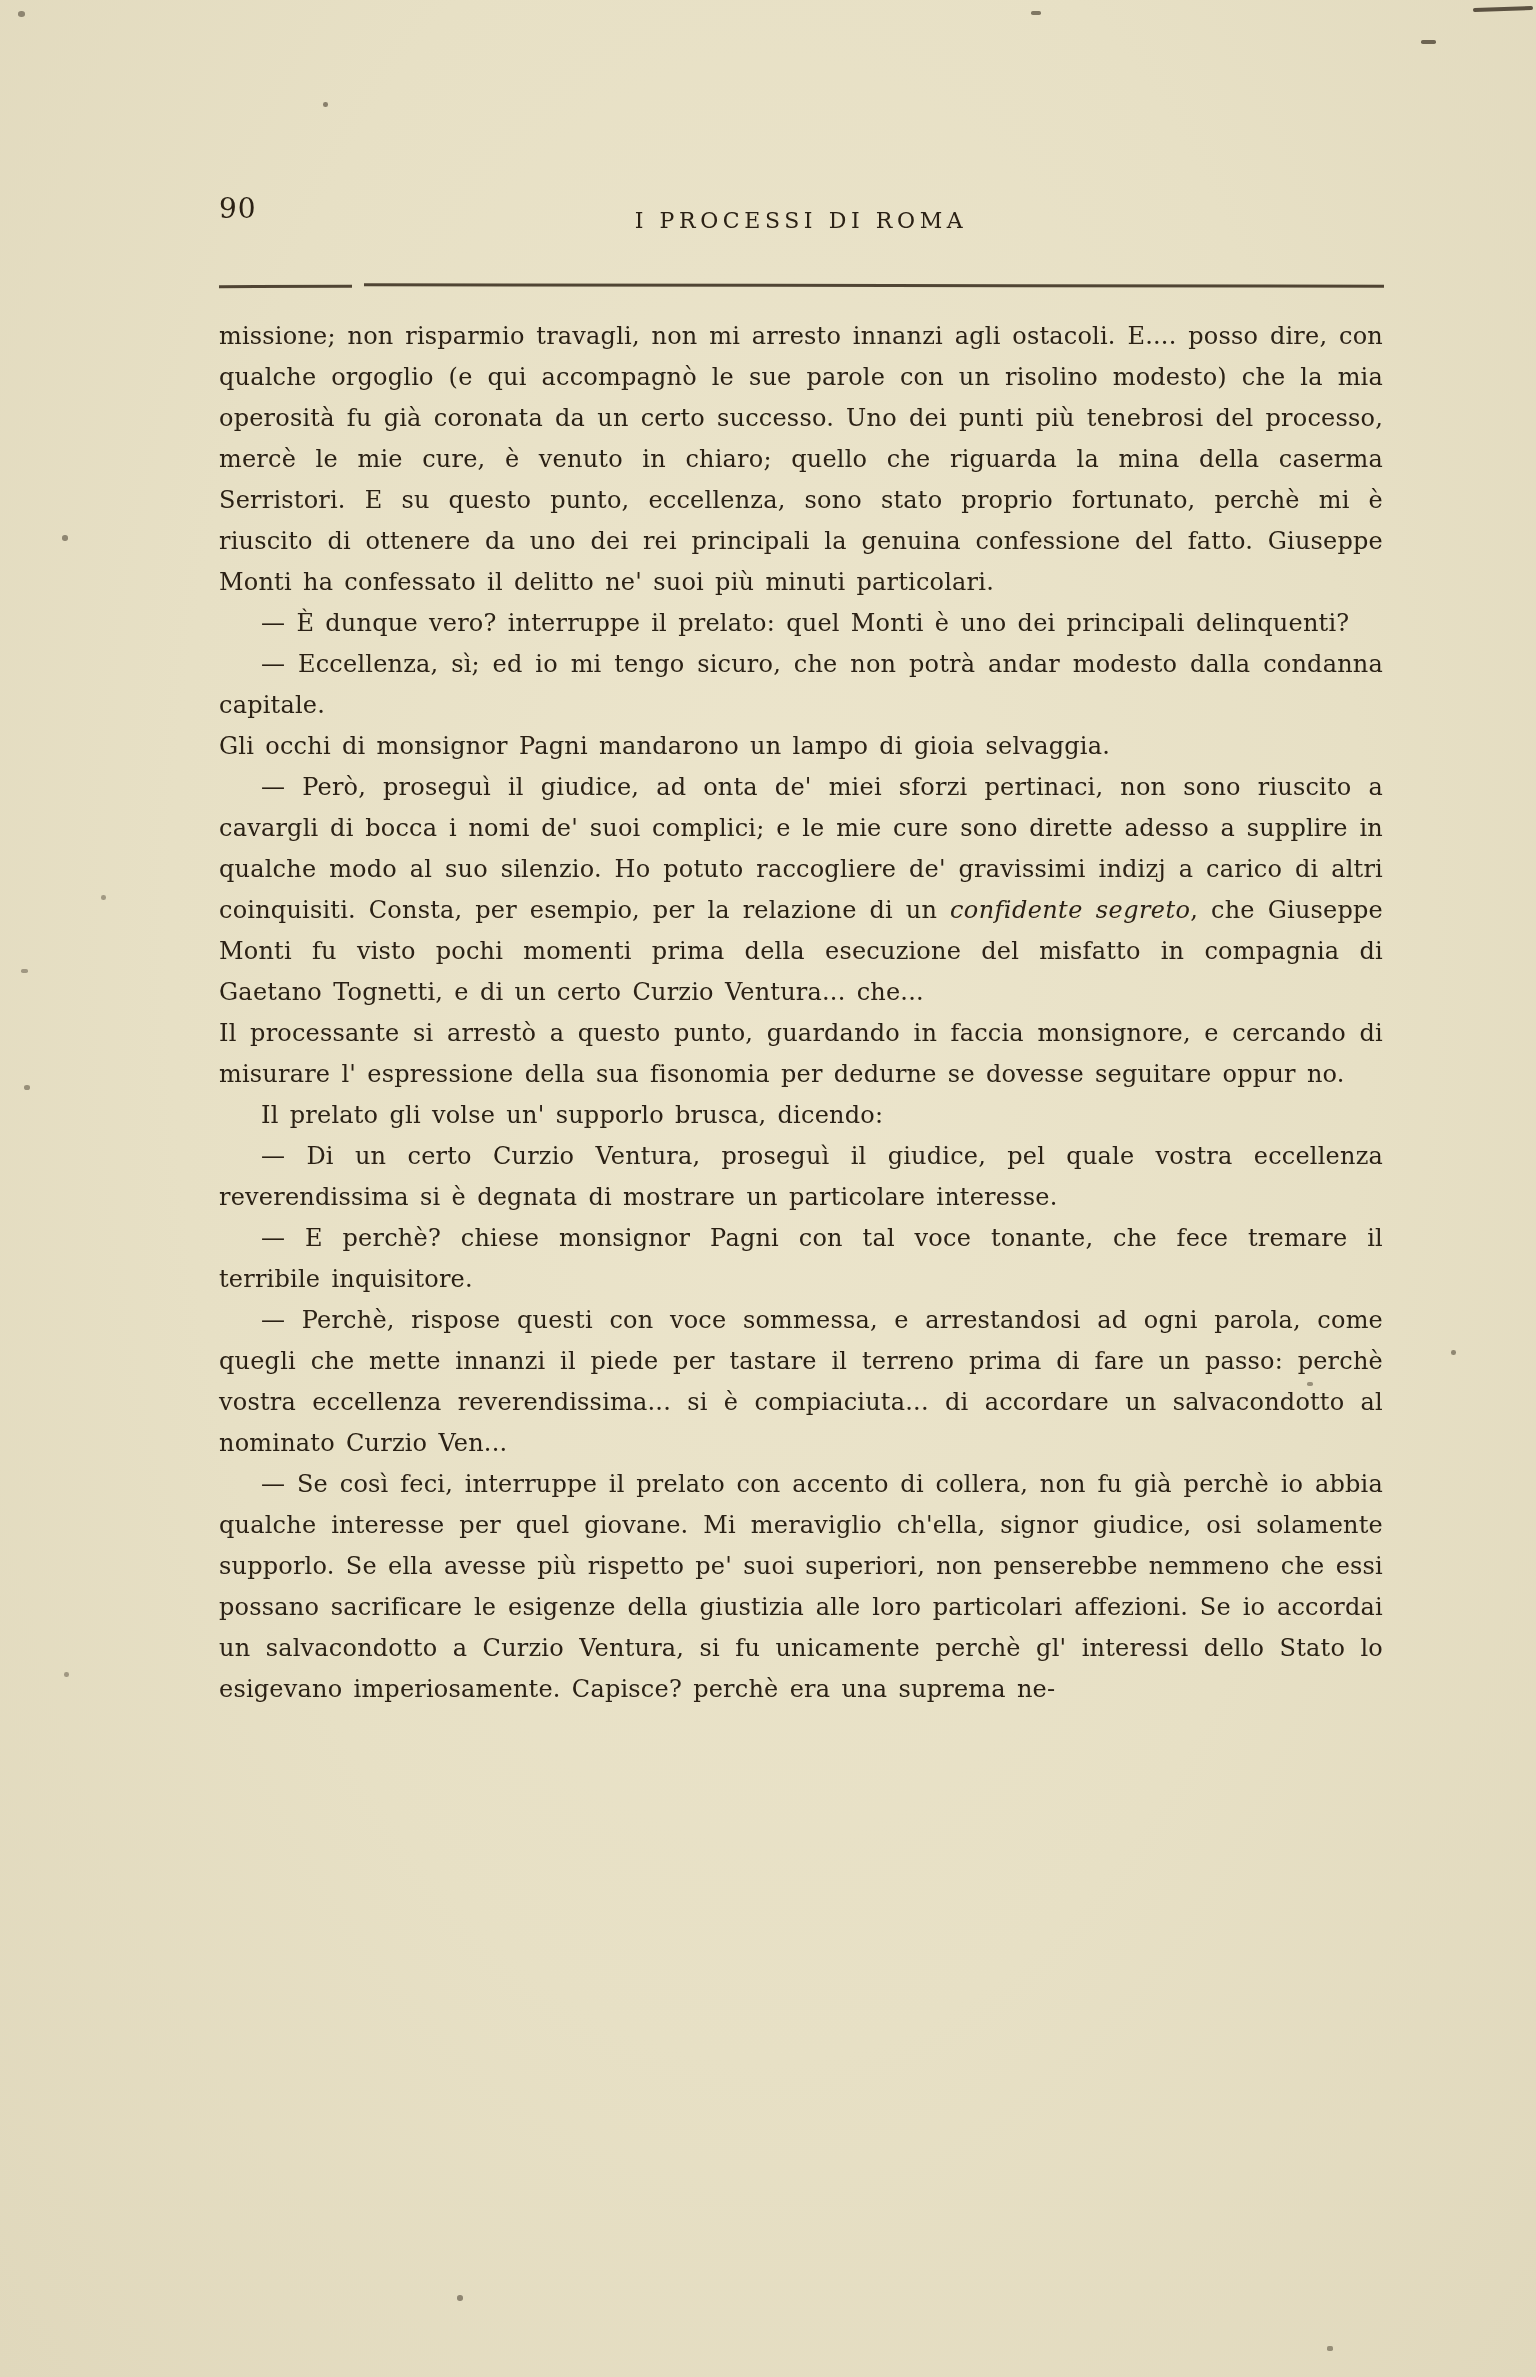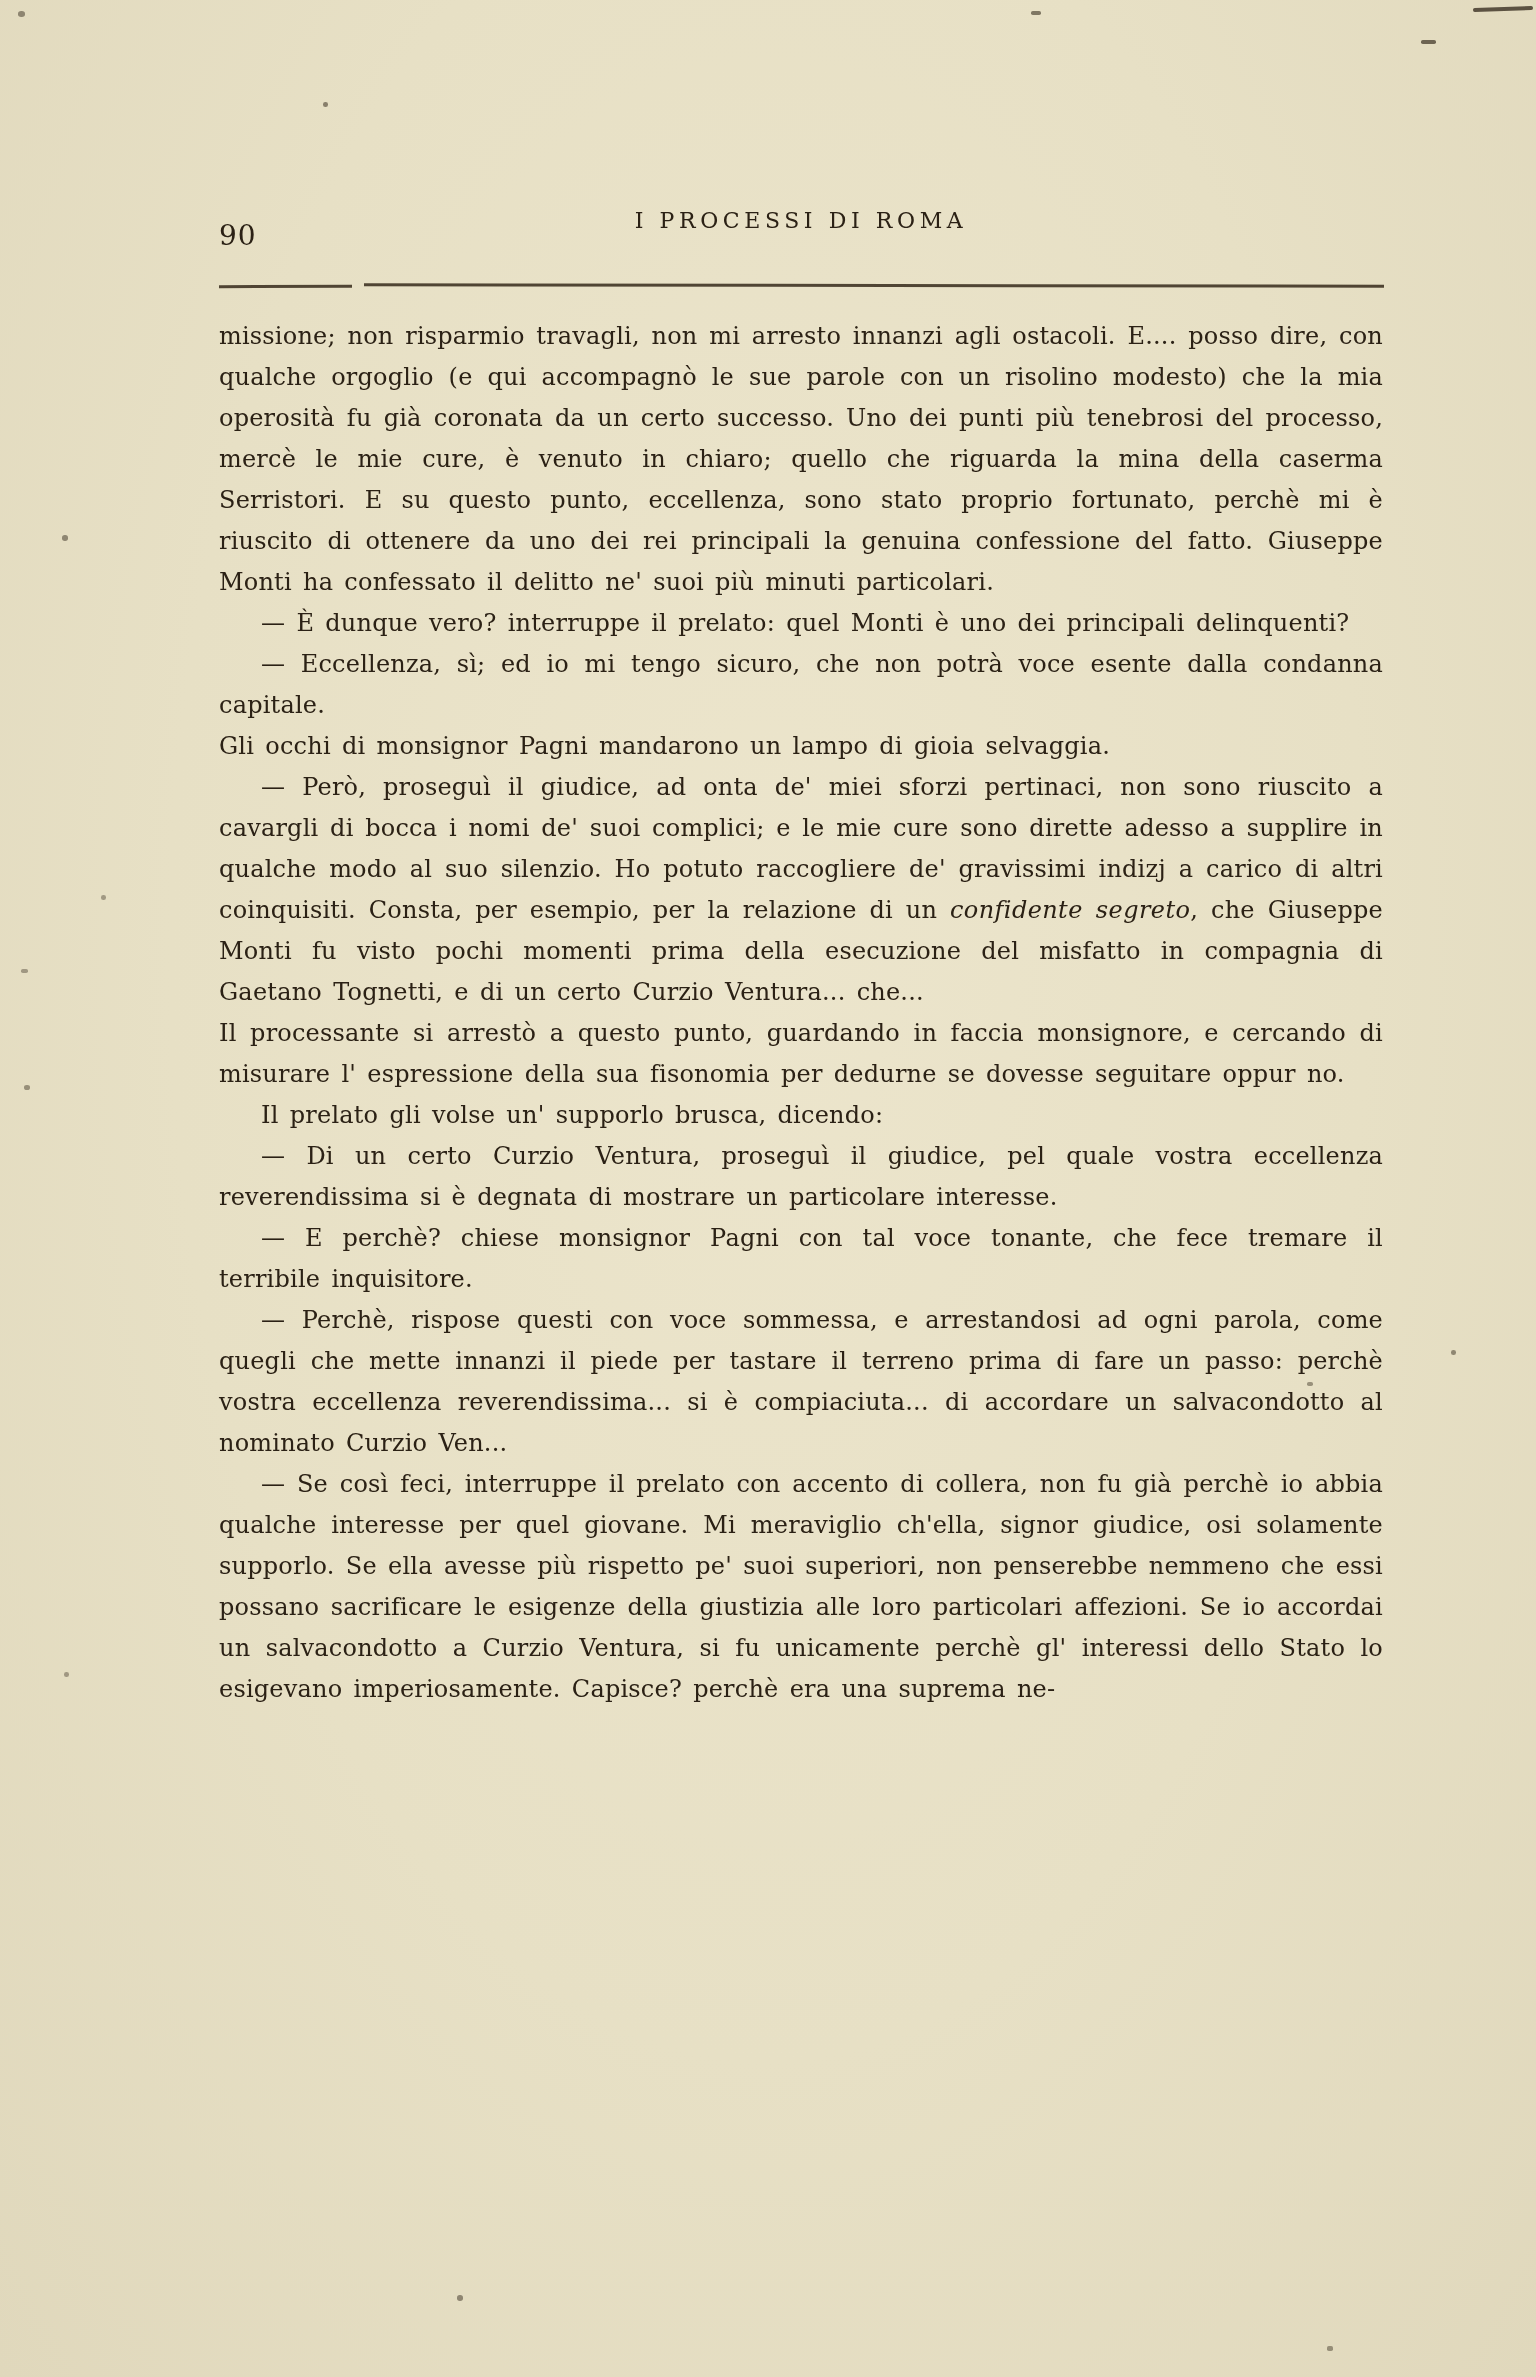--- a/index.html
+++ b/index.html
@@ -12,21 +12,21 @@
     height: 2377px;
     background: #e8e1c6;
     background-image: radial-gradient(ellipse at 50% 40%, #ece5cc 0%, #e7e0c5 55%, #e0d8bc 100%);
     color: #2b2115;
     overflow: hidden;
   }
 
   .folio {
     position: absolute;
     left: 219px;
-    top: 219px;
+    top: 192px;
     font-size: 28px;
     letter-spacing: 0.9px;
   }
 
   .running-head {
     position: absolute;
     left: 219px;
     top: 208px;
     width: 1164px;
     text-align: center;
@@ -85,21 +85,21 @@
   <div class="folio">90</div>
 
   <div class="running-head">I PROCESSI DI ROMA</div>
 
   <div class="rule rule-a"></div>
   <div class="rule rule-b"></div>
 
   <div class="body-text">
     <p>missione; non risparmio travagli, non mi arresto innanzi agli ostacoli. E.... posso dire, con qualche orgoglio (e qui accompagnò le sue parole con un risolino modesto) che la mia operosità fu già coronata da un certo successo. Uno dei punti più tenebrosi del processo, mercè le mie cure, è venuto in chiaro; quello che riguarda la mina della caserma Serristori. E su questo punto, eccellenza, sono stato proprio fortunato, perchè mi è riuscito di ottenere da uno dei rei principali la genuina confessione del fatto. Giuseppe Monti ha confessato il delitto ne' suoi più minuti particolari.</p>
     <p class="indent">— È dunque vero? interruppe il prelato: quel Monti è uno dei principali delinquenti?</p>
-    <p class="indent">— Eccellenza, sì; ed io mi tengo sicuro, che non potrà voce esente dalla condanna capitale.</p>
+    <p class="indent">— Eccellenza, sì; ed io mi tengo sicuro, che non potrà andar modesto dalla condanna capitale.</p>
     <p>Gli occhi di monsignor Pagni mandarono un lampo di gioia selvaggia.</p>
     <p class="indent"><span>— Però, proseguì il giudice, ad onta de' miei sforzi pertinaci, non sono riuscito a cavargli di bocca i nomi de' suoi complici; e le mie cure sono dirette adesso a supplire in qualche modo al suo silenzio. Ho potuto raccogliere de' gravissimi indizj a carico di altri coinquisiti. Consta, per esempio, per la relazione di un </span><em>confidente segreto</em><span>, che Giuseppe Monti fu visto pochi momenti prima della esecuzione del misfatto in compagnia di Gaetano Tognetti, e di un certo Curzio Ventura... che...</span></p>
     <p>Il processante si arrestò a questo punto, guardando in faccia monsignore, e cercando di misurare l' espressione della sua fisonomia per dedurne se dovesse seguitare oppur no.</p>
     <p class="indent">Il prelato gli volse un' supporlo brusca, dicendo:</p>
     <p class="indent">— Di un certo Curzio Ventura, proseguì il giudice, pel quale vostra eccellenza reverendissima si è degnata di mostrare un particolare interesse.</p>
     <p class="indent">— E perchè? chiese monsignor Pagni con tal voce tonante, che fece tremare il terribile inquisitore.</p>
     <p class="indent">— Perchè, rispose questi con voce sommessa, e arrestandosi ad ogni parola, come quegli che mette innanzi il piede per tastare il terreno prima di fare un passo: perchè vostra eccellenza reverendissima... si è compiaciuta... di accordare un salvacondotto al nominato Curzio Ven...</p>
     <p class="indent">— Se così feci, interruppe il prelato con accento di collera, non fu già perchè io abbia qualche interesse per quel giovane. Mi meraviglio ch'ella, signor giudice, osi solamente supporlo. Se ella avesse più rispetto pe' suoi superiori, non penserebbe nemmeno che essi possano sacrificare le esigenze della giustizia alle loro particolari affezioni. Se io accordai un salvacondotto a Curzio Ventura, si fu unicamente perchè gl' interessi dello Stato lo esigevano imperiosamente. Capisce? perchè era una suprema ne-</p>
   </div>
 

